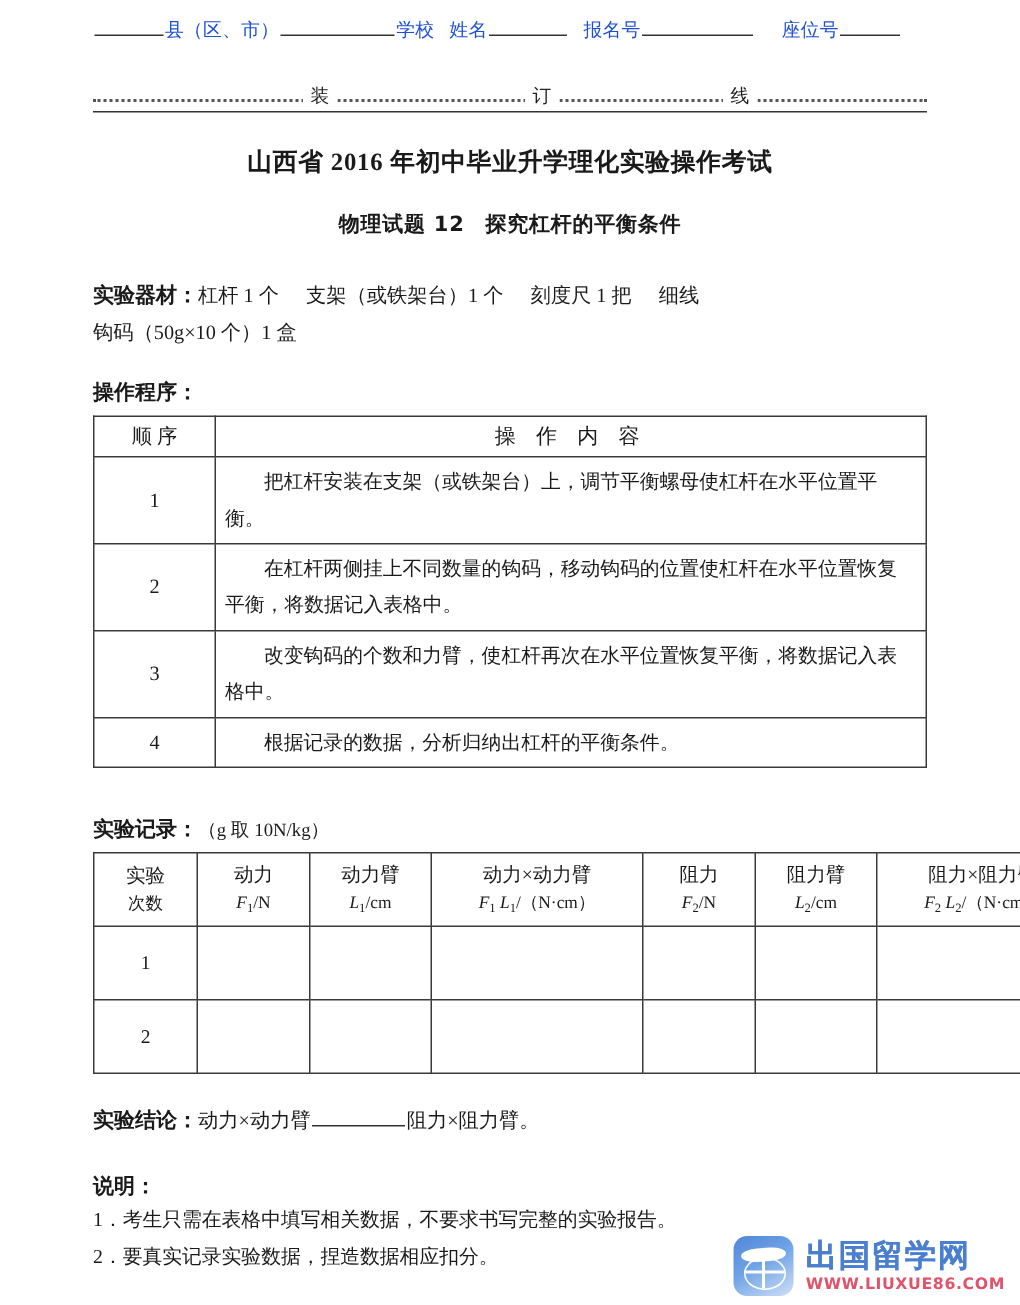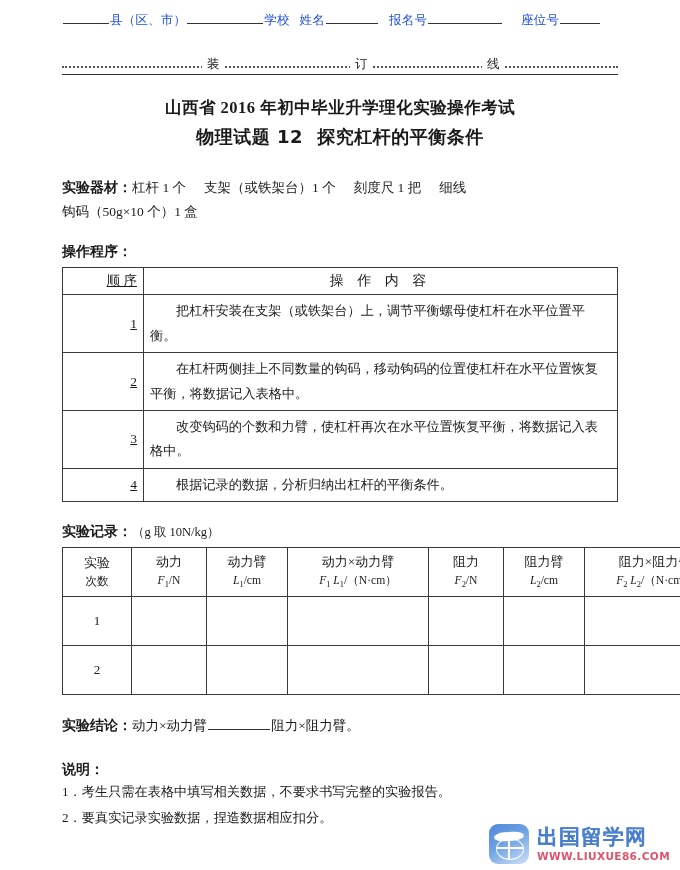--- a/index.html
+++ b/index.html
@@ -82,60 +82,60 @@
   
   .doc-title {
     text-align: center;
     font-size: 16.5px;
     font-weight: bold;
     margin-top: 22px;
     letter-spacing: 0.5px;
   }
   .doc-subtitle {
     text-align: center;
-    font-size: 18px;
-    font-weight: bold;
-    margin-top: 6px;
+    font-size: 14px;
+    font-weight: bold;
+    margin-top: 22px;
     letter-spacing: 0.5px;
     font-family: "DejaVu Sans", "Liberation Sans", sans-serif;
   }
   .sub-gap { display:inline-block; width: 14px; }
 
   
   .sec-label {
     font-weight: bold;
     font-size: 14px;
     font-family: "DejaVu Sans", "Liberation Sans", sans-serif;
   }
 
   .equip {
     margin-top: 26px;
     font-size: 13.5px;
     line-height: 1.75;
   }
   .equip .items span.sp { display:inline-block; width: 18px; }
 
   .blk-proc { margin-top: 20px; }
-  .blk-rec  { margin-top: 20px; }
+  .blk-rec  { margin-top: 32px; }
 
   
   table.exam-tbl {
     border-collapse: collapse;
     width: 100%;
     margin-top: 6px;
     font-size: 13px;
     table-layout: fixed;
   }
   table.exam-tbl td, table.exam-tbl th {
     border: 1px solid #3a3a3a;
     padding: 4px 6px;
     vertical-align: middle;
     font-weight: normal;
   }
-  .proc-tbl .c-order { width: 68px; text-align: right; font-size: 13.5px; text-decoration: underline; }
+  .proc-tbl .c-order { width: 68px; text-align: center; font-size: 13.5px; }
   .proc-tbl .c-head  { text-align: center; letter-spacing: 5px; font-size: 14px; }
   .proc-tbl .c-body  {
     text-align: left;
     text-indent: 26px;
     line-height: 1.85;
     font-size: 13.2px;
     margin-left: 16px;
   }
   .proc-tbl tr.r1 td { height: 46px; }
   .proc-tbl tr.r4 td { height: 24px; }

